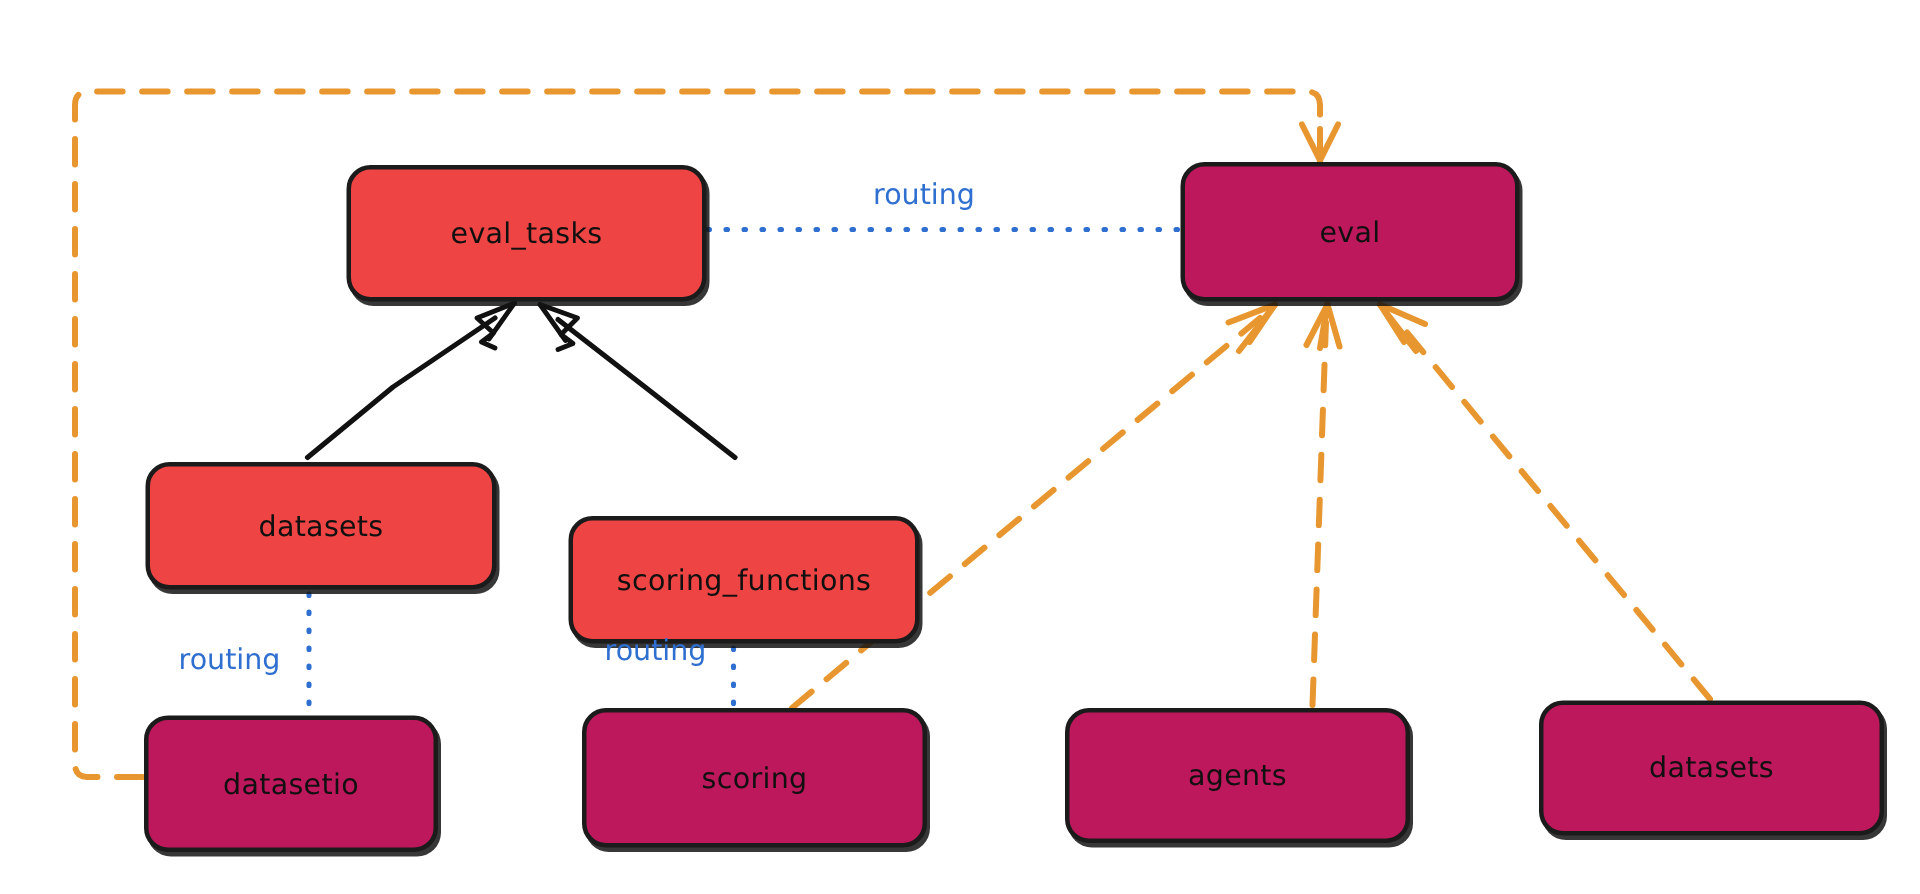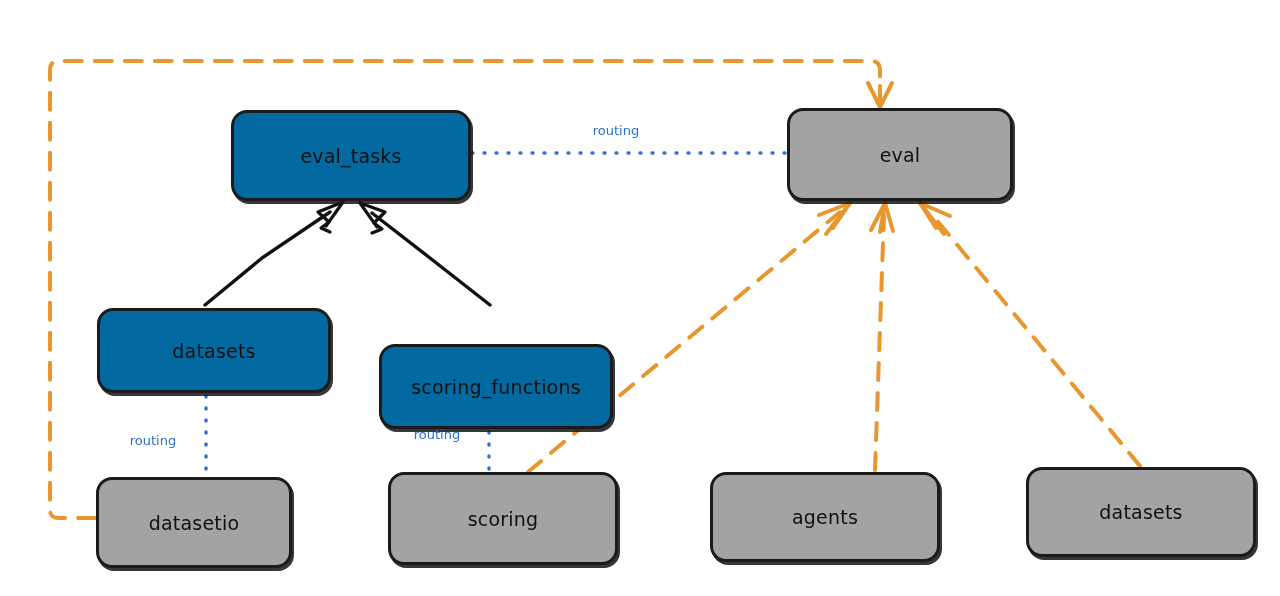--- a/index.html
+++ b/index.html
@@ -34,29 +34,29 @@
     border: 3px solid #1b1b1b;
     border-radius: 16px;
     font-family: "DejaVu Sans", sans-serif;
     font-size: 19px;
     color: #101010;
     letter-spacing: 0.2px;
     text-align: center;
     box-shadow: 2px 3px 0 rgba(20,20,20,0.85);
   }
   .node.api {
-    background: #0369a1;
+    background: #ef4444;
   }
   .node.provider {
-    background: #a3a3a3;
+    background: #be185d;
   }
   .edge-label {
     position: absolute;
     font-family: "DejaVu Sans", sans-serif;
-    font-size: 13px;
+    font-size: 19px;
     color: #2f6fd0;
     white-space: nowrap;
     transform: translate(-50%, -50%);
   }
 </style>
 </head>
 <body>
 
 <div id="canvas">
 

